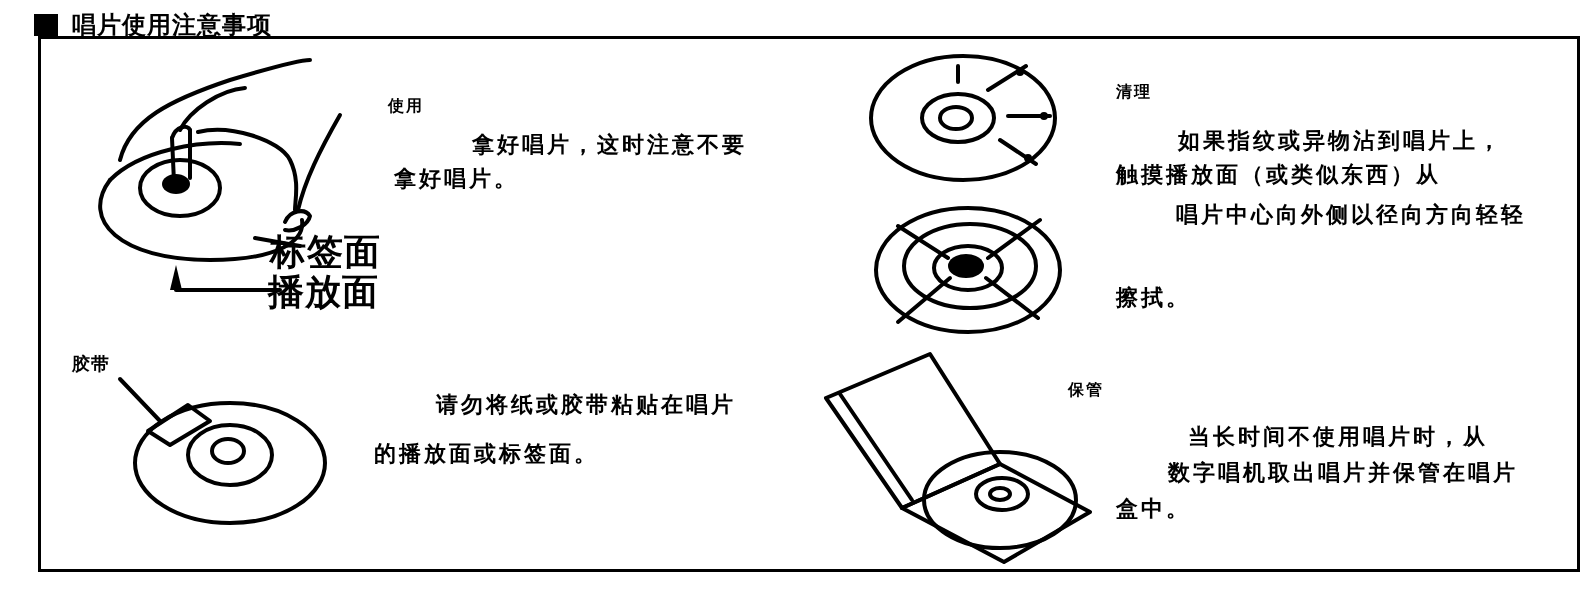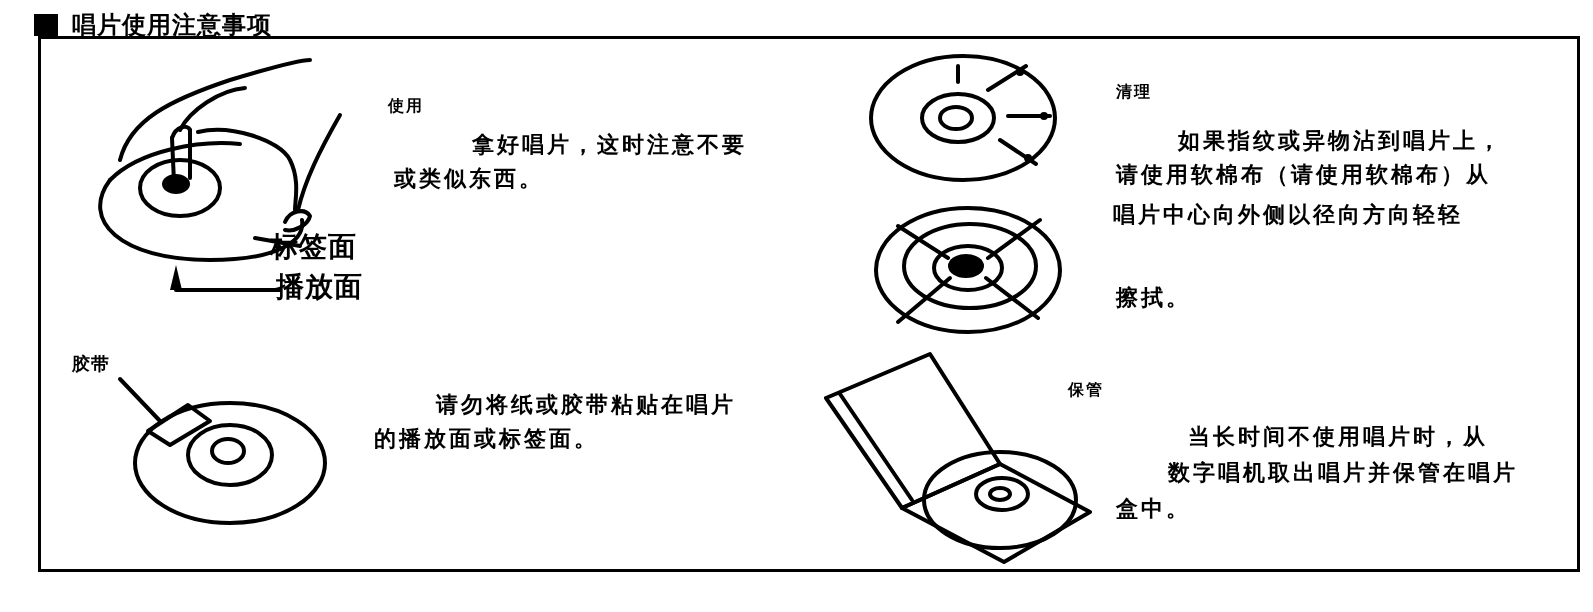--- a/index.html
+++ b/index.html
@@ -5,21 +5,21 @@
     html, body { margin:0; padding:0; background:#fff; }
     body { width:1593px; height:612px; position:relative; overflow:hidden;
            font-family:"DejaVu Sans", "Liberation Sans", sans-serif; color:#000; }
     .title { position:absolute; left:34px; top:8px; height:34px; display:flex; align-items:center;
              font-weight:bold; font-size:24px; letter-spacing:1px; }
     .title .sq { width:24px; height:22px; background:#000; margin-right:14px; display:inline-block; }
     .box { position:absolute; left:38px; top:36px; width:1542px; height:536px;
            border:3px solid #000; box-sizing:border-box; }
     .h { position:absolute; font-weight:bold; font-size:16px; letter-spacing:2px; }
     .p { position:absolute; font-weight:bold; font-size:22px; line-height:34px; letter-spacing:3px; }
-    .lbl { position:absolute; font-weight:bold; font-size:28px; letter-spacing:1px; }
+    .lbl { position:absolute; font-weight:bold; font-size:36px; letter-spacing:1px; }
     svg { position:absolute; overflow:visible; }
     .ink { stroke:#000; fill:none; stroke-width:4; stroke-linecap:round; stroke-linejoin:round; }
   </style>
 </head>
 <body>
 
 <div class="title">
   <span class="sq"></span>
   <span>唱片使用注意事项</span>
 </div>
@@ -41,36 +41,36 @@
   <path class="ink" d="M 92 78 C 96 66, 108 64, 110 70"></path>
   <path class="ink" d="M 118 72 C 150 64, 200 80, 210 100 C 220 120, 215 140, 215 150"></path>
   <path class="ink" d="M 260 55 C 240 90, 225 120, 218 150"></path>
   <path class="ink" d="M 205 162 C 210 150, 225 148, 230 156 C 228 165, 215 172, 205 170"></path>
 
   <path class="ink" stroke-width="2" d="M 175 178 L 220 186"></path>
   <path fill="#000" d="M 96 205 L 102 230 L 90 230 Z"></path>
   <path class="ink" stroke-width="2" d="M 96 230 L 200 230"></path>
 </svg>
 <div class="lbl" style="left:270px;top:228px;">标签面</div>
-<div class="lbl" style="left:276px;top:268px;">播放面</div>
+<div class="lbl" style="left:268px;top:268px;">播放面</div>
 
 <div class="h" style="left:388px;top:96px;">使用</div>
 <div class="p" style="left:452px;top:128px;margin-left:20px;">拿好唱片，这时注意不要</div>
-<div class="p" style="left:394px;top:162px;">或类似东西。</div>
+<div class="p" style="left:394px;top:162px;">拿好唱片。</div>
 
 <div class="lbl" style="left:72px;top:352px;font-size:18px;">胶带</div>
 <svg style="left:120px;top:385px;" width="220" height="170" viewBox="0 0 220 170">
   <ellipse class="ink" cx="110" cy="78" rx="95" ry="60"></ellipse>
   <ellipse class="ink" cx="110" cy="70" rx="42" ry="30" stroke-width="3"></ellipse>
   <ellipse class="ink" cx="108" cy="66" rx="16" ry="12" stroke-width="8"></ellipse>
   <polygon class="ink" points="28,46 68,20 90,36 50,60" stroke-width="3"></polygon>
   <path class="ink" stroke-width="3" d="M 0 -6 L 40 36"></path>
 </svg>
 <div class="p" style="left:436px;top:388px;">请勿将纸或胶带粘贴在唱片</div>
-<div class="p" style="left:374px;top:422px;">的播放面或标签面。</div>
+<div class="p" style="left:374px;top:439px;font-family:Liberation Mono, monospace;">的播放面或标签面。</div>
 
 <svg style="left:868px;top:68px;" width="210" height="130" viewBox="0 0 210 130">
   <ellipse class="ink" cx="95" cy="50" rx="92" ry="62"></ellipse>
   <ellipse class="ink" cx="90" cy="50" rx="36" ry="24" stroke-width="3"></ellipse>
   <ellipse class="ink" cx="88" cy="50" rx="16" ry="11" stroke-width="4"></ellipse>
   <path class="ink" stroke-width="3" d="M 90 -2 L 90 14"></path>
   <path class="ink" stroke-width="3" d="M 120 22 L 158 -2"></path>
   <path class="ink" stroke-width="3" d="M 140 48 L 182 48"></path>
   <path class="ink" stroke-width="3" d="M 132 72 L 168 96"></path>
   <circle cx="152" cy="4" r="4" fill="#000"></circle>
@@ -82,22 +82,22 @@
   <ellipse class="ink" cx="102" cy="60" rx="66" ry="42" stroke-width="3"></ellipse>
   <ellipse class="ink" cx="100" cy="62" rx="34" ry="22" stroke-width="3"></ellipse>
   <ellipse cx="98" cy="60" rx="18" ry="12" fill="#000"></ellipse>
   <path class="ink" stroke-width="7" d="M 30 20 L 80 52"></path>
   <path class="ink" stroke-width="7" d="M 172 14 L 120 52"></path>
   <path class="ink" stroke-width="7" d="M 30 116 L 82 72"></path>
   <path class="ink" stroke-width="7" d="M 170 112 L 118 72"></path>
 </svg>
 <div class="h" style="left:1116px;top:82px;">清理</div>
 <div class="p" style="left:1178px;top:124px;">如果指纹或异物沾到唱片上，</div>
-<div class="p" style="left:1116px;top:158px;">请使用软棉布（请使用软棉布）从</div>
-<div class="p" style="left:1113px;top:198px;">唱片中心向外侧以径向方向轻轻</div>
+<div class="p" style="left:1116px;top:158px;">触摸播放面（或类似东西）从</div>
+<div class="p" style="left:1176px;top:198px;">唱片中心向外侧以径向方向轻轻</div>
 <div class="p" style="left:1116px;top:236px;margin-top:45px;">擦拭。</div>
 
 <svg style="left:820px;top:350px;" width="280" height="210" viewBox="0 0 280 210">
   <polygon class="ink" points="6,48 110,4 180,114 82,158" stroke-width="3"></polygon>
   <path class="ink" stroke-width="3" d="M 20 44 L 92 150"></path>
   <polygon class="ink" points="82,158 180,114 270,162 184,212" stroke-width="3"></polygon>
   <ellipse class="ink" cx="180" cy="150" rx="76" ry="48" stroke-width="3"></ellipse>
   <ellipse class="ink" cx="182" cy="144" rx="26" ry="16" stroke-width="3"></ellipse>
   <ellipse class="ink" cx="180" cy="144" rx="10" ry="6" stroke-width="5"></ellipse>
 </svg>

